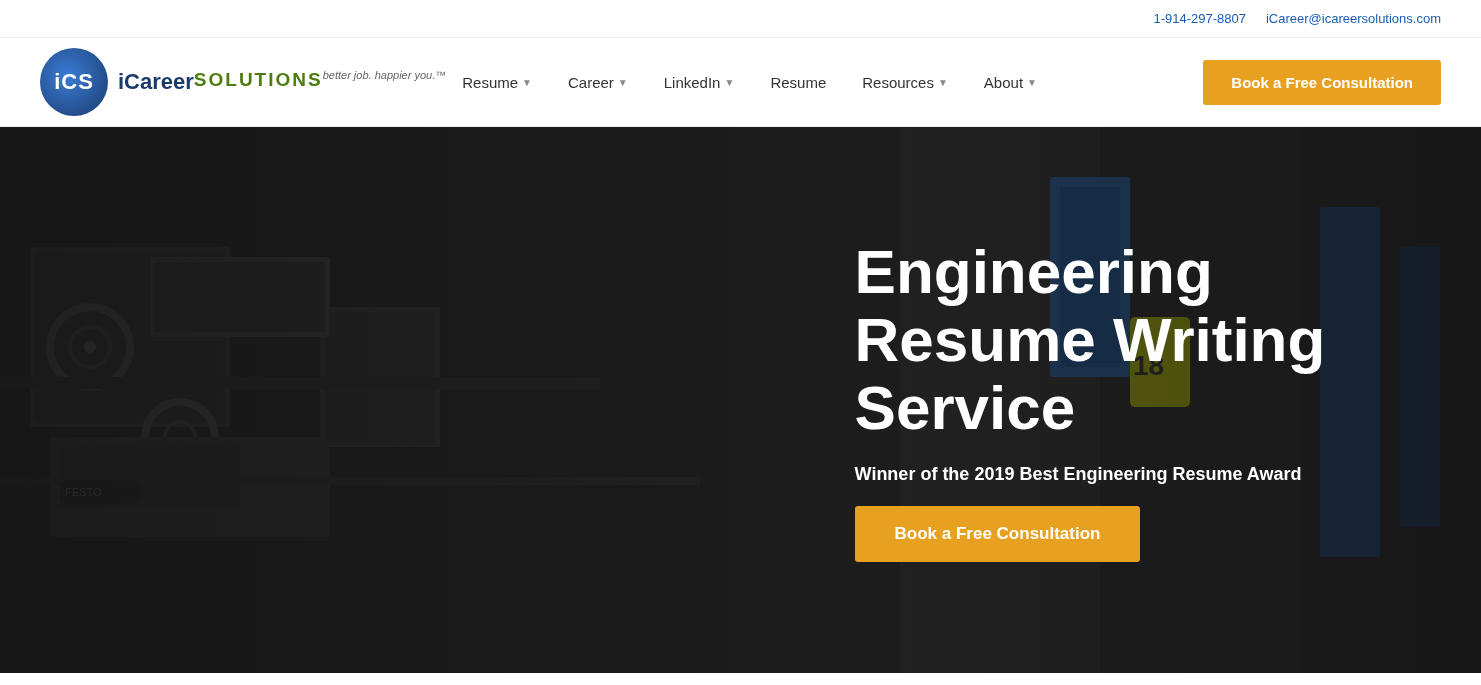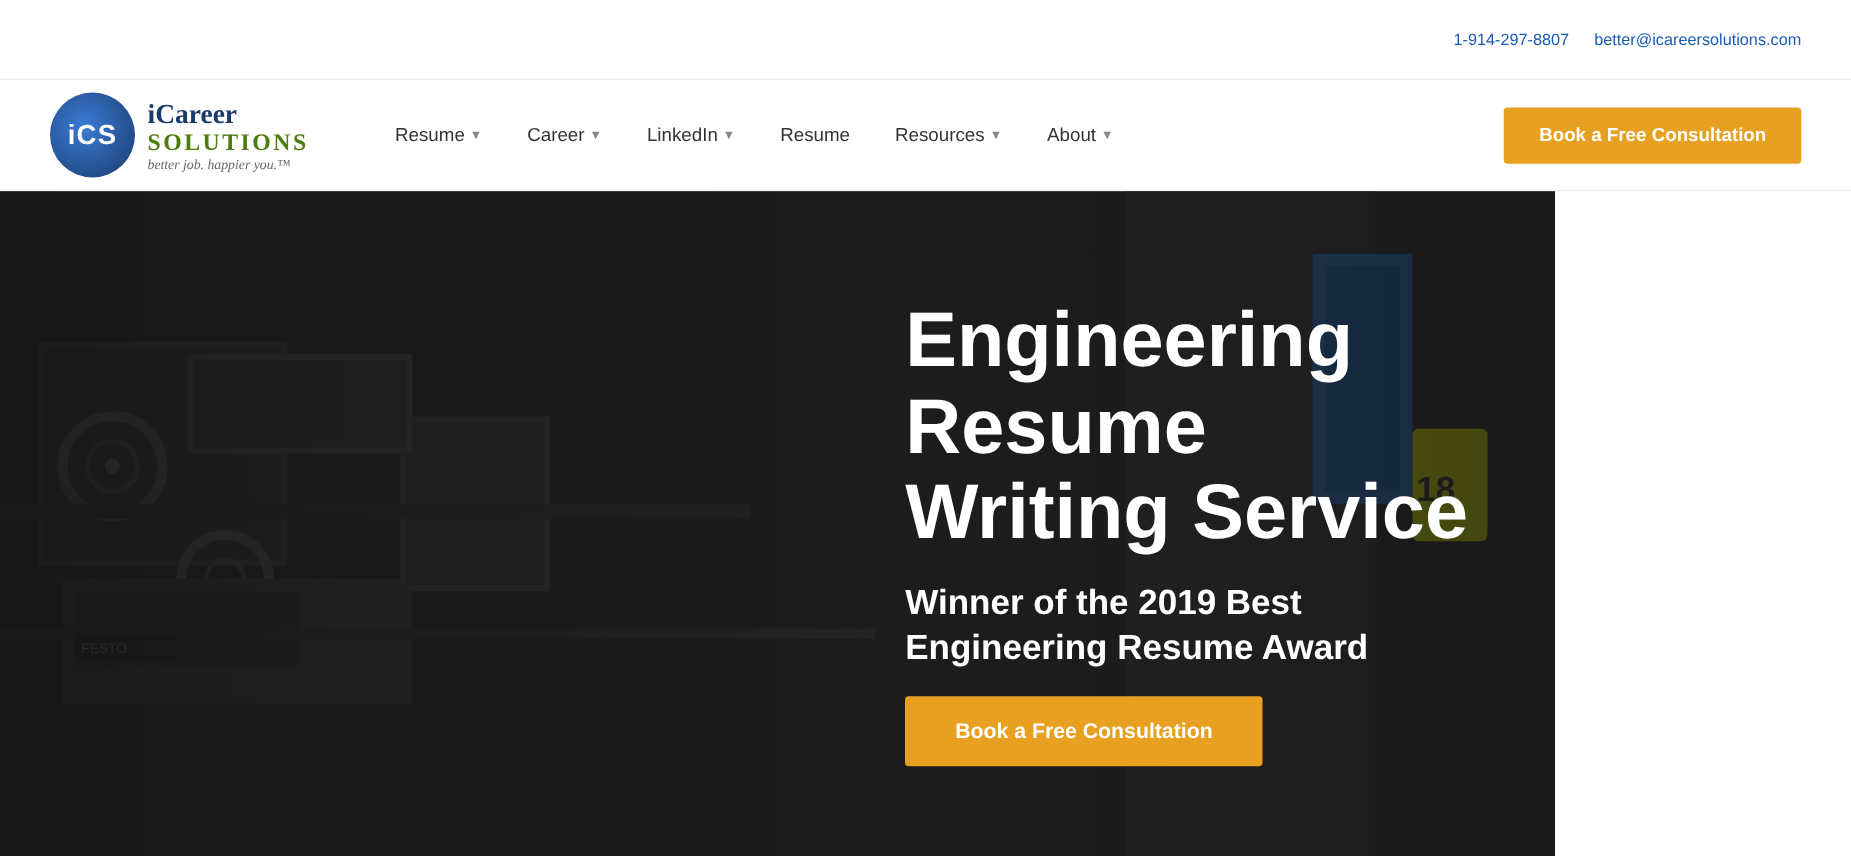--- a/index.html
+++ b/index.html
@@ -2,21 +2,21 @@
 <html><head>
   <meta charset="utf-8">
   <style>
     * { margin: 0; padding: 0; box-sizing: border-box; }
     body { font-family: Arial, sans-serif; width: 1481px; overflow-x: hidden; }
 
     
     .top-bar {
       background: #fff;
       border-bottom: 1px solid #eee;
-      padding: 24px 40px;
+      padding: 11px 40px;
       display: flex;
       justify-content: flex-end;
       gap: 20px;
       font-size: 13px;
     }
     .top-bar a {
       color: #1a5cb5;
       text-decoration: none;
     }
 
@@ -48,22 +48,21 @@
     }
     .logo-ics {
       color: #fff;
       font-size: 22px;
       font-weight: bold;
       font-family: Arial, sans-serif;
       letter-spacing: 1px;
     }
     .logo-text {
       display: flex;
-      flex-direction: column;
-      font-family: Liberation Serif, serif;
+      flex-direction: row;
     }
     .logo-icareer {
       font-size: 22px;
       font-weight: bold;
       color: #1a3a6b;
     }
     .logo-solutions {
       font-size: 19px;
       font-weight: bold;
       color: #4d7c0f;
@@ -109,21 +108,21 @@
       font-weight: bold;
       cursor: pointer;
       border-radius: 3px;
       white-space: nowrap;
       margin-left: 20px;
     }
 
     
     .hero {
       position: relative;
-      width: 1244px;
+      width: 1481px;
       height: 546px;
       overflow: hidden;
       display: flex;
       align-items: stretch;
     }
     .hero-bg {
       position: absolute;
       inset: 0;
       background: linear-gradient(to right,
         rgba(20,20,20,0.85) 0%,
@@ -160,21 +159,21 @@
       justify-content: center;
     }
     .hero-title {
       font-size: 62px;
       font-weight: bold;
       color: #fff;
       line-height: 1.1;
       margin-bottom: 20px;
     }
     .hero-subtitle {
-      font-size: 28px;
+      font-size: 18px;
       font-weight: bold;
       color: #fff;
       margin-bottom: 20px;
       line-height: 1.3;
     }
     .hero-desc {
       font-size: 15px;
       color: #ddd;
       line-height: 1.6;
       margin-bottom: 32px;
@@ -191,21 +190,21 @@
       border-radius: 3px;
       display: inline-block;
       width: fit-content;
     }
   </style>
 </head>
 <body>
 
 <div class="top-bar">
   <a href="#">1-914-297-8807</a>
-  <a href="#">better@icareersolutions.com</a>
+  <a href="#">iCareer@icareersolutions.com</a>
 </div>
 
 <header class="header">
   <a href="#" class="logo-area">
     <div class="logo-circle">
       <span class="logo-ics">iCS</span>
     </div>
     <div class="logo-text">
       <span class="logo-icareer">iCareer</span>
       <span class="logo-solutions">SOLUTIONS</span>

